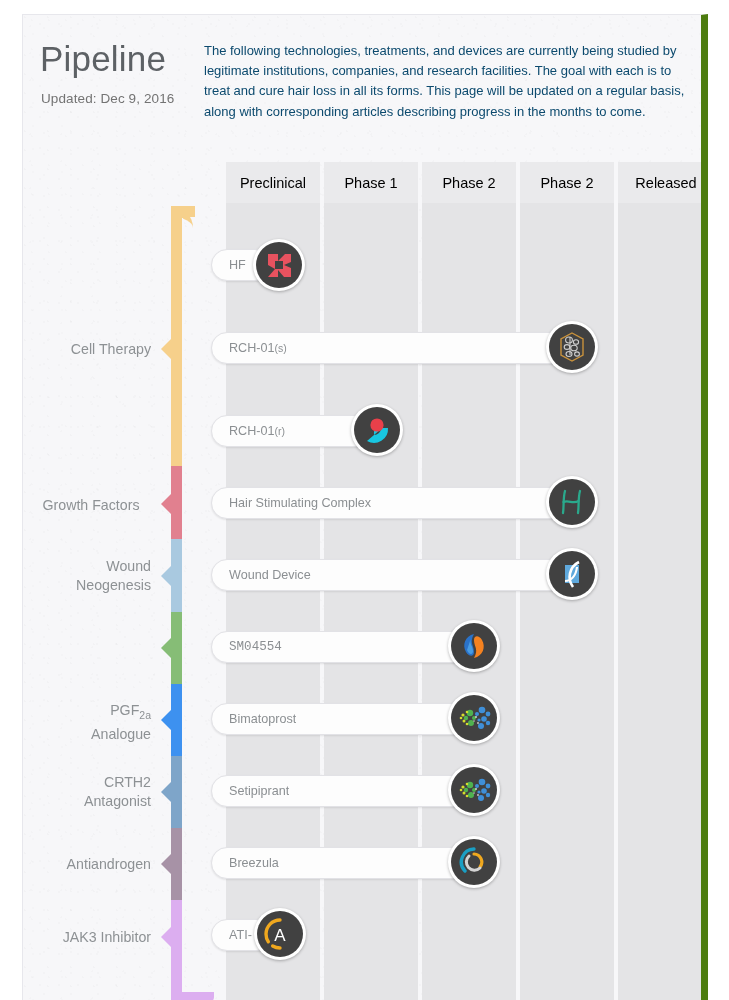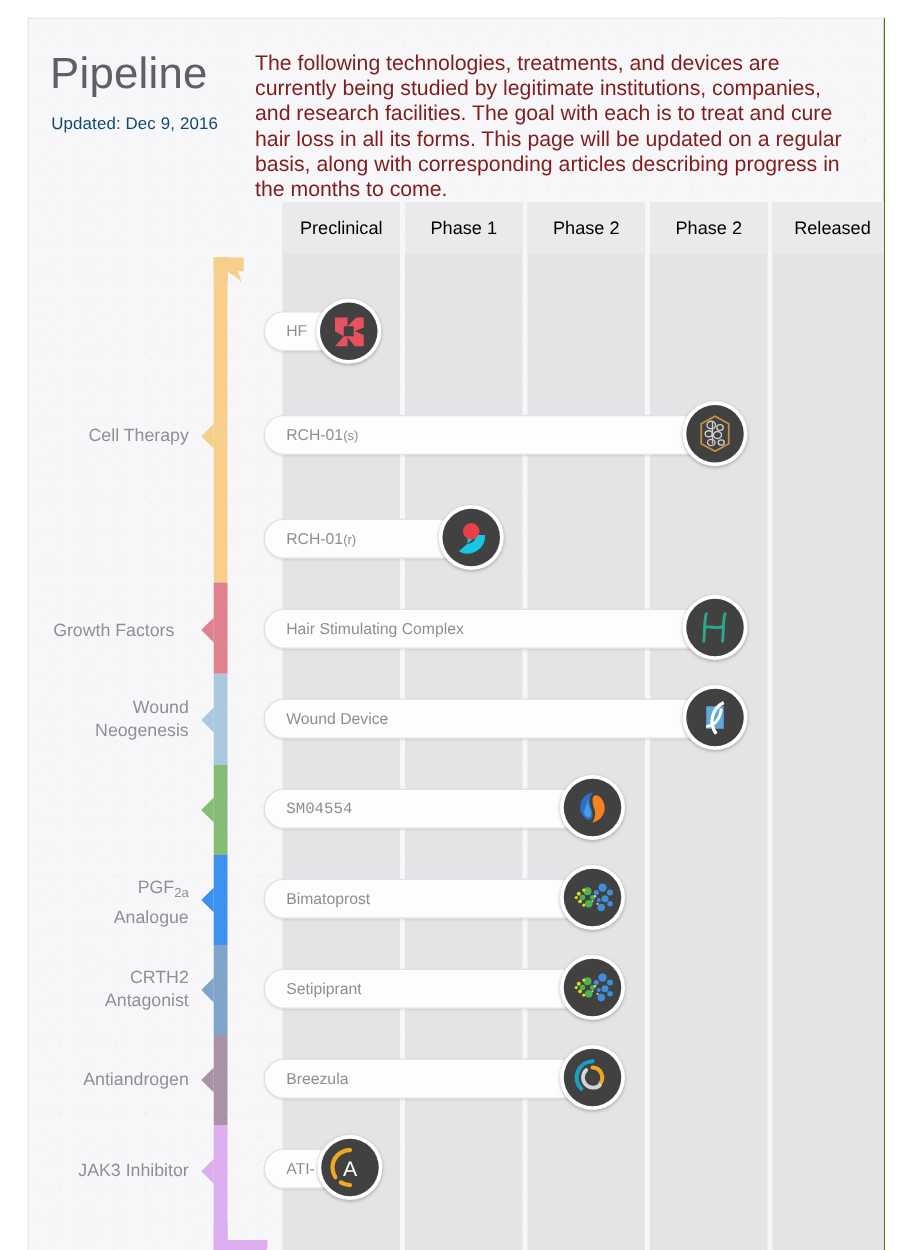--- a/index.html
+++ b/index.html
@@ -11,21 +11,21 @@
     overflow: hidden;
   }
 
   #panel {
     position: absolute;
     left: 22px; top: 14px;
     width: 686px; height: 986px;
     background: #f7f7f9;
     border-left: 1px solid #e7e7ec;
     border-top: 1px solid #e7e7ec;
-    border-right: 1px solid #4d7c0f;
+    border-right: 7px solid #4d7c0f;
     overflow: hidden;
   }
   
   #panel::before {
     content: "";
     position: absolute; inset: 0;
     pointer-events: none;
     background-image:
       radial-gradient(circle at 7% 11%, rgba(0,0,0,.022) 0 1px, transparent 1px),
       radial-gradient(circle at 23% 42%, rgba(0,0,0,.018) 0 1px, transparent 1px),
@@ -38,26 +38,26 @@
   }
 
   
   #title {
     position: absolute; left: 17px; top: 24px;
     font-size: 35px; font-weight: 400; color: #5d6165;
     letter-spacing: .2px;
   }
   #updated {
     position: absolute; left: 18px; top: 76px;
-    font-size: 13.5px; color: #0c4a6e; letter-spacing: .1px;
+    font-size: 13.5px; color: #737373; letter-spacing: .1px;
   }
   #desc {
     position: absolute; left: 181px; top: 26px;
     width: 482px;
-    font-size: 17px; line-height: 20.2px; color: #7f1d1d;
+    font-size: 13px; line-height: 20.2px; color: #0c4a6e;
   }
 
   
   .col-band {
     position: absolute;
     top: 147px; height: 841px;
     background: #e4e4e6;
   }
   .col-head {
     position: absolute; top: 147px; height: 41px;

